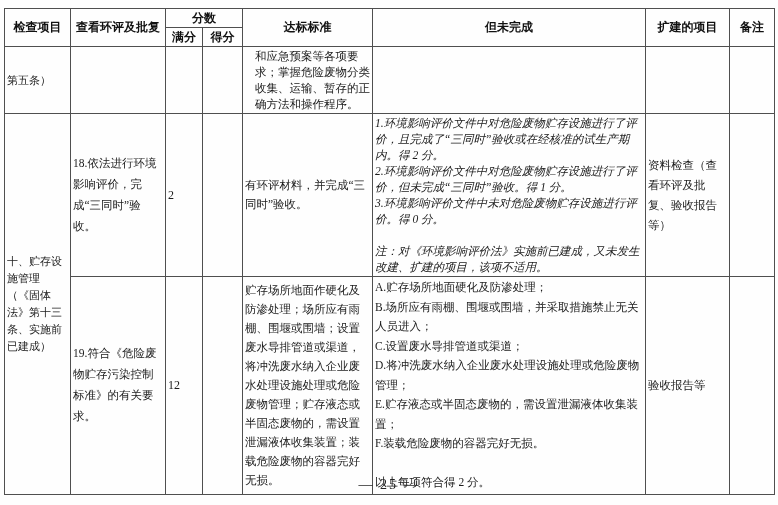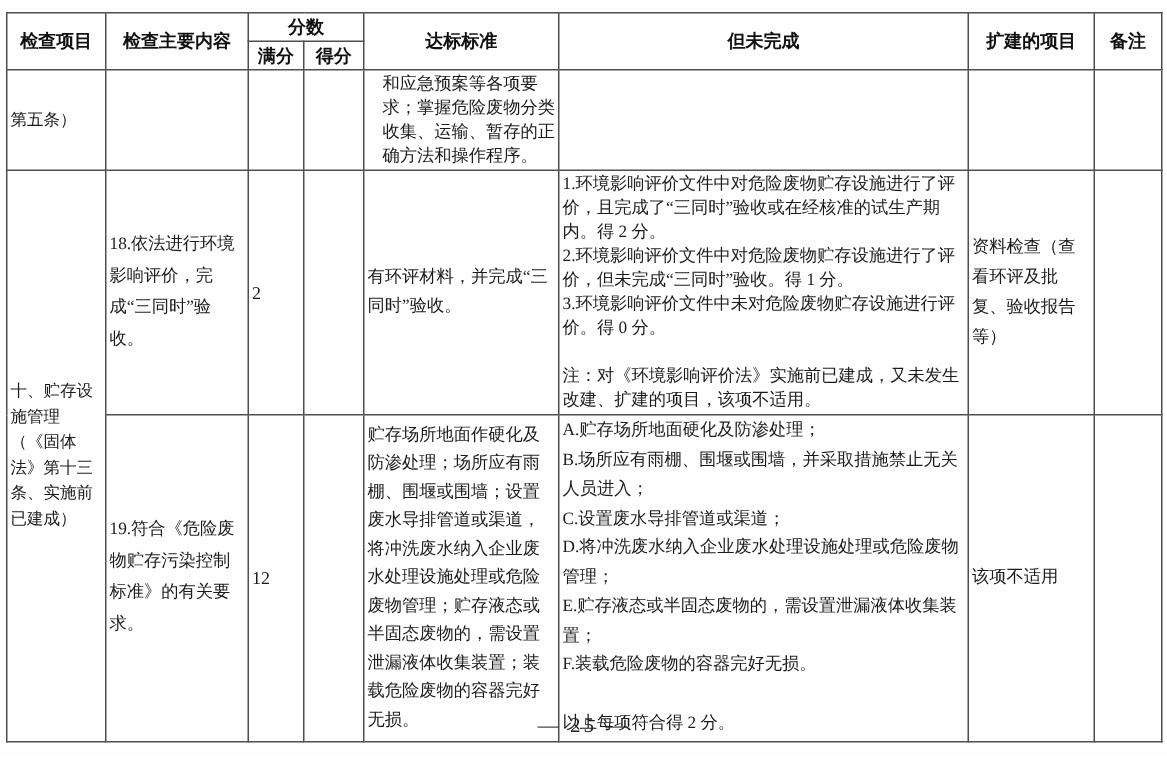--- a/index.html
+++ b/index.html
@@ -35,21 +35,21 @@
   .r1{height:57px;}
   .r2{height:159px;}
   .r3{height:208px;}
   .v-top{vertical-align:top;}
   .c-item{font-size:11px;line-height:17px;padding:1px 1px;margin-left:20px;}
   .c-content{font-size:11.5px;line-height:21px;padding:1px 2px;}
   .c-score{font-size:12px;text-align:left;padding-left:2px;}
   .c-standard{font-size:11.5px;line-height:19px;padding:1px 3px;}
   .c-standard.lh16{line-height:16px;padding-left:12px;}
   .c-rules{font-size:11.5px;line-height:19.5px;padding:1px 4px;}
-  .c-rules.lh16{line-height:16px;}
+  .c-rules.lh16{line-height:16px;font-style:italic;}
   .c-method{font-size:11.5px;line-height:20px;padding:1px 3px;}
   .c-remark{font-size:11.5px;}
   .footer{
     position:absolute;left:0;right:0;top:477px;
     text-align:center;
     font-size:14px;color:#222;
     letter-spacing:2px;
   }
 </style>
 </head>
@@ -65,21 +65,21 @@
       <col style="width:40px">
       <col style="width:130px">
       <col style="width:273px">
       <col style="width:84px">
       <col style="width:45px">
     </colgroup>
 
     <tbody>
         <tr class="hr1">
       <th rowspan="2">检查项目</th>
-      <th rowspan="2">检查主要内容</th>
+      <th rowspan="2">查看环评及批复</th>
       <th colspan="2">分数</th>
       <th rowspan="2">达标标准</th>
       <th rowspan="2">但未完成</th>
       <th rowspan="2">扩建的项目</th>
       <th rowspan="2">备注</th>
     </tr>
     <tr class="hr2">
       <th>满分</th>
       <th>得分</th>
     </tr>
@@ -116,21 +116,21 @@
       <td class="c-score"></td>
       <td class="c-standard">贮存场所地面作硬化及防渗处理；场所应有雨棚、围堰或围墙；设置废水导排管道或渠道，将冲洗废水纳入企业废水处理设施处理或危险废物管理；贮存液态或半固态废物的，需设置泄漏液体收集装置；装载危险废物的容器完好无损。</td>
       <td class="c-rules">A.贮存场所地面硬化及防渗处理；
 B.场所应有雨棚、围堰或围墙，并采取措施禁止无关人员进入；
 C.设置废水导排管道或渠道；
 D.将冲洗废水纳入企业废水处理设施处理或危险废物管理；
 E.贮存液态或半固态废物的，需设置泄漏液体收集装置；
 F.装载危险废物的容器完好无损。
 
 以上每项符合得 2 分。</td>
-      <td class="c-method">该项不适用</td>
+      <td class="c-method">验收报告等</td>
       <td class="c-remark"></td>
     </tr>
   </tbody>
     </table>
 
   <div class="footer">— 25 —</div>
 
 </div>
 
 </body></html>

